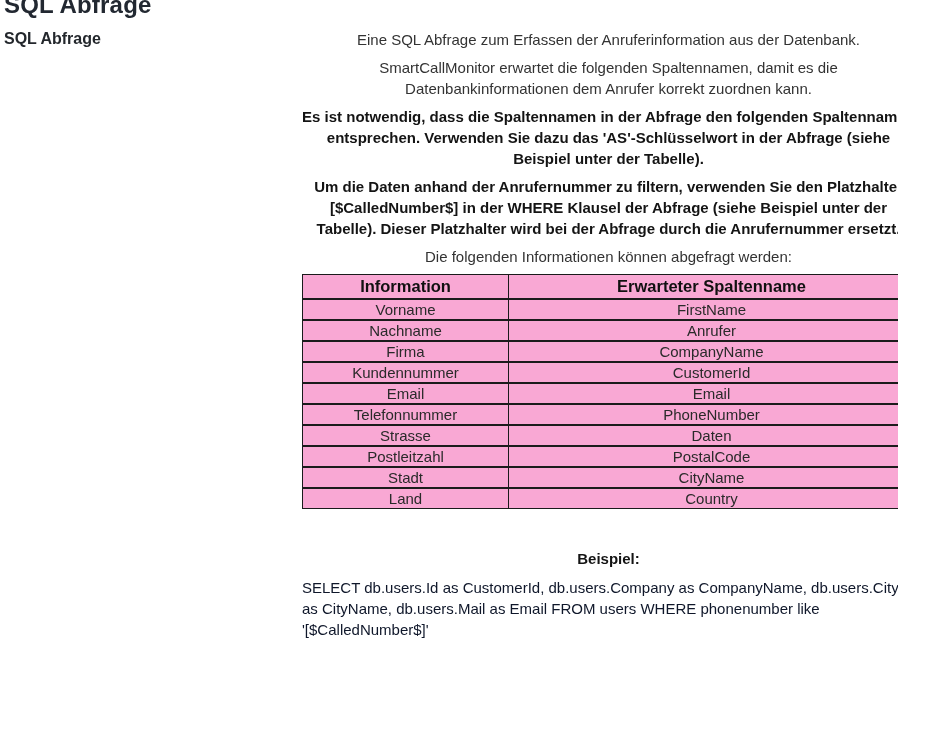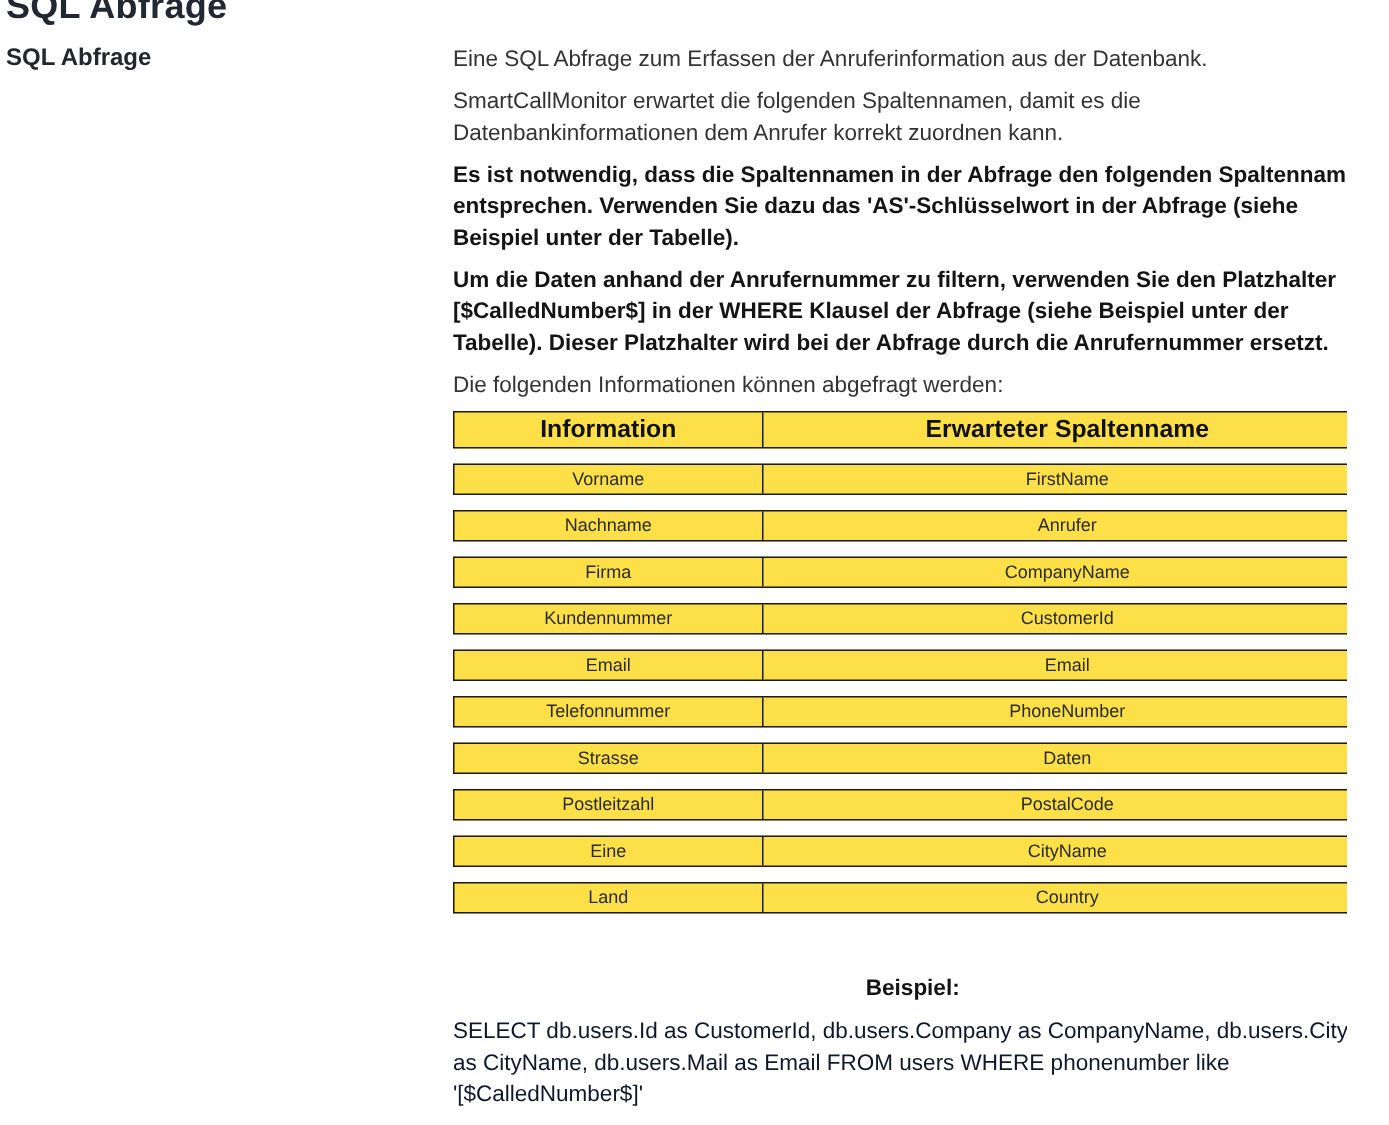--- a/index.html
+++ b/index.html
@@ -34,37 +34,37 @@
     color: #23272c;
   }
 
   .main-col { width: 613px; color: #333333; }
 
   .main-col p.para {
     font-size: 15px;
     line-height: 21px;
     margin-bottom: 7px;
     color: #333333;
+    text-align: center;
   }
   .main-col p.para.bold {
     font-weight: bold;
     color: #141414;
   }
 
   
   .map-table { width: 100%; margin-top: 0; }
   .trow {
     display: flex;
     border: 1.5px solid #1b1b1b;
-    margin-bottom: 10px;
-    background: #fde047;
+    background: #f9a8d4;
   }
   .tcell {
     text-align: center;
-    font-size: 12px;
+    font-size: 15px;
     line-height: 19px;
     color: #2a2a2a;
     padding: 0 4px;
     overflow: hidden;
     white-space: nowrap;
   }
   .tcell.left {
     width: 206px;
     flex: 0 0 206px;
     border-right: 1.5px solid #1b1b1b;
@@ -150,21 +150,21 @@
             </div>
             <div class="trow">
               <div class="tcell left">Strasse</div>
               <div class="tcell right">Daten</div>
             </div>
             <div class="trow">
               <div class="tcell left">Postleitzahl</div>
               <div class="tcell right">PostalCode</div>
             </div>
             <div class="trow">
-              <div class="tcell left">Eine</div>
+              <div class="tcell left">Stadt</div>
               <div class="tcell right">CityName</div>
             </div>
             <div class="trow">
               <div class="tcell left">Land</div>
               <div class="tcell right">Country</div>
             </div>
           </div>
       </div>
 
       <p class="example-label">Beispiel:</p>

